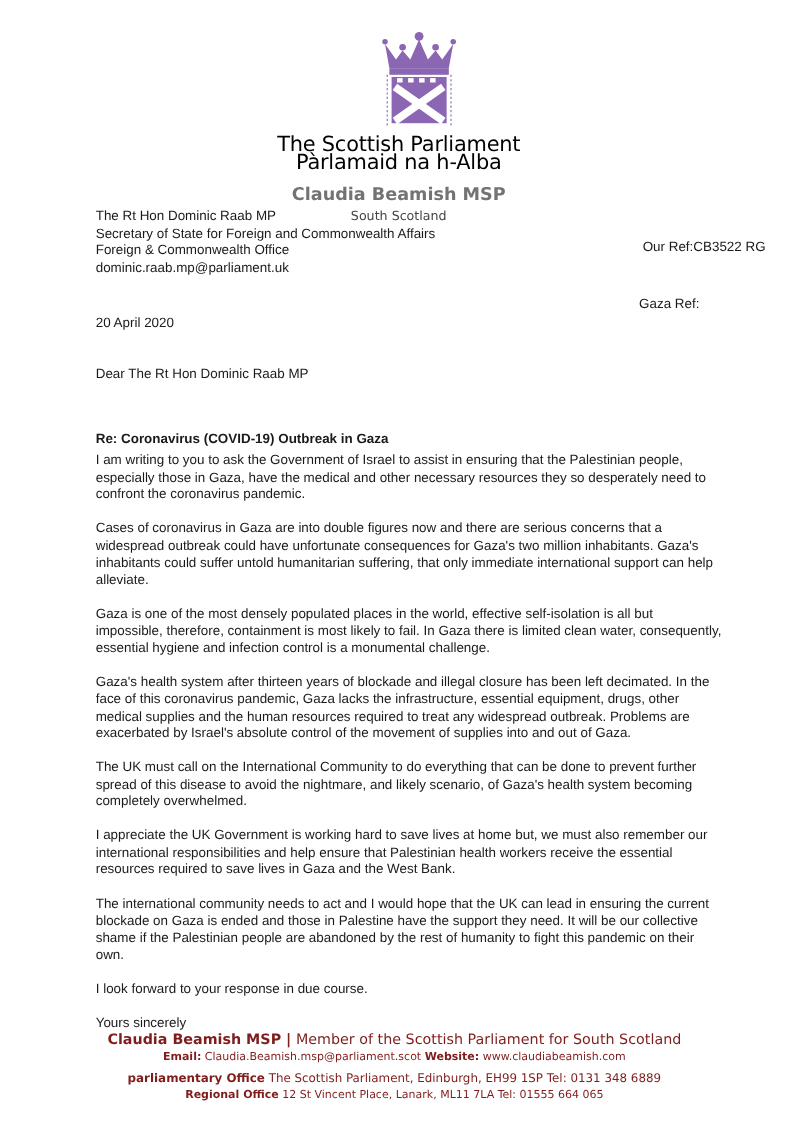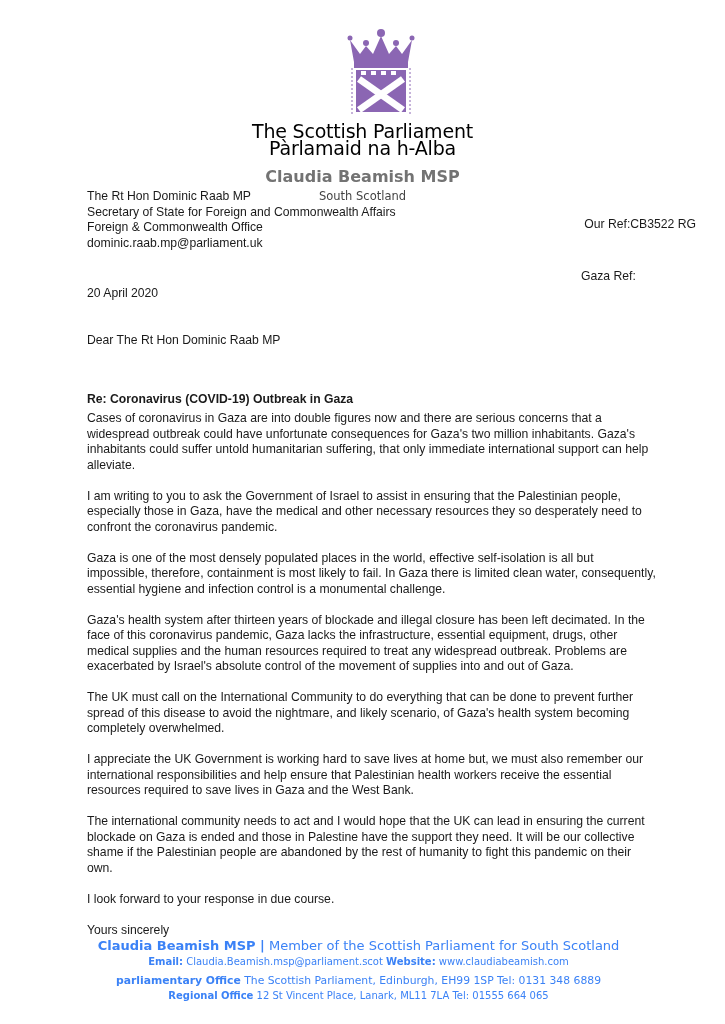--- a/index.html
+++ b/index.html
@@ -13,21 +13,21 @@
   .txt { font-size: 12.2px; line-height: 15.5px; }
   .addr { position: absolute; left: 87px; top: 189px; }
   .ourref { position: absolute; right: 29px; top: 206px; margin-top: 11px; }
   .yourref { position: absolute; left: 581px; top: 269px; }
   .date { position: absolute; left: 87px; top: 286px; }
   .salut { position: absolute; left: 87px; top: 333px; }
   .subject { position: absolute; left: 87px; top: 380px; font-weight: bold; margin-top: 12px; }
   .body { position: absolute; left: 87px; top: 411px; width: 570px; }
   .body p { margin: 0 0 15.5px 0; }
   .closing { position: absolute; left: 87px; top: 923px; }
-  .footer { position: absolute; left: 0; width: 717px; text-align: center; font-family: "DejaVu Sans", sans-serif; color: #3b82f6; }
+  .footer { position: absolute; left: 0; width: 717px; text-align: center; font-family: "DejaVu Sans", sans-serif; color: #7f1d1d; }
   .f1 { top: 938px; font-size: 13px; }
   .f2 { top: 956px; font-size: 10px; }
   .f3 { top: 974px; font-size: 10.8px; }
   .f4 { top: 990px; font-size: 10px; }
   .b { font-weight: bold; }
 </style>
 </head>
 <body>
 
 <div class="logo">
@@ -74,22 +74,22 @@
 </div>
 
 <div class="ourref txt">Our Ref:CB3522 RG</div>
 <div class="yourref txt">Gaza Ref:</div>
 
 <div class="date txt">20 April 2020</div>
 <div class="salut txt">Dear The Rt Hon Dominic Raab MP</div>
 <div class="subject txt">Re: Coronavirus (COVID-19) Outbreak in Gaza</div>
 
 <div class="body txt">
+  <p>I am writing to you to ask the Government of Israel to assist in ensuring that the Palestinian people, especially those in Gaza, have the medical and other necessary resources they so desperately need to confront the coronavirus pandemic.</p>
   <p>Cases of coronavirus in Gaza are into double figures now and there are serious concerns that a widespread outbreak could have unfortunate consequences for Gaza's two million inhabitants. Gaza's inhabitants could suffer untold humanitarian suffering, that only immediate international support can help alleviate.</p>
-  <p>I am writing to you to ask the Government of Israel to assist in ensuring that the Palestinian people, especially those in Gaza, have the medical and other necessary resources they so desperately need to confront the coronavirus pandemic.</p>
   <p>Gaza is one of the most densely populated places in the world, effective self-isolation is all but impossible, therefore, containment is most likely to fail. In Gaza there is limited clean water, consequently, essential hygiene and infection control is a monumental challenge.</p>
   <p>Gaza's health system after thirteen years of blockade and illegal closure has been left decimated. In the face of this coronavirus pandemic, Gaza lacks the infrastructure, essential equipment, drugs, other medical supplies and the human resources required to treat any widespread outbreak. Problems are exacerbated by Israel's absolute control of the movement of supplies into and out of Gaza.</p>
   <p>The UK must call on the International Community to do everything that can be done to prevent further spread of this disease to avoid the nightmare, and likely scenario, of Gaza's health system becoming completely overwhelmed.</p>
   <p>I appreciate the UK Government is working hard to save lives at home but, we must also remember our international responsibilities and help ensure that Palestinian health workers receive the essential resources required to save lives in Gaza and the West Bank.</p>
   <p>The international community needs to act and I would hope that the UK can lead in ensuring the current blockade on Gaza is ended and those in Palestine have the support they need. It will be our collective shame if the Palestinian people are abandoned by the rest of humanity to fight this pandemic on their own.</p>
   <p>I look forward to your response in due course.</p>
 </div>
 
 <div class="closing txt">Yours sincerely</div>
 

